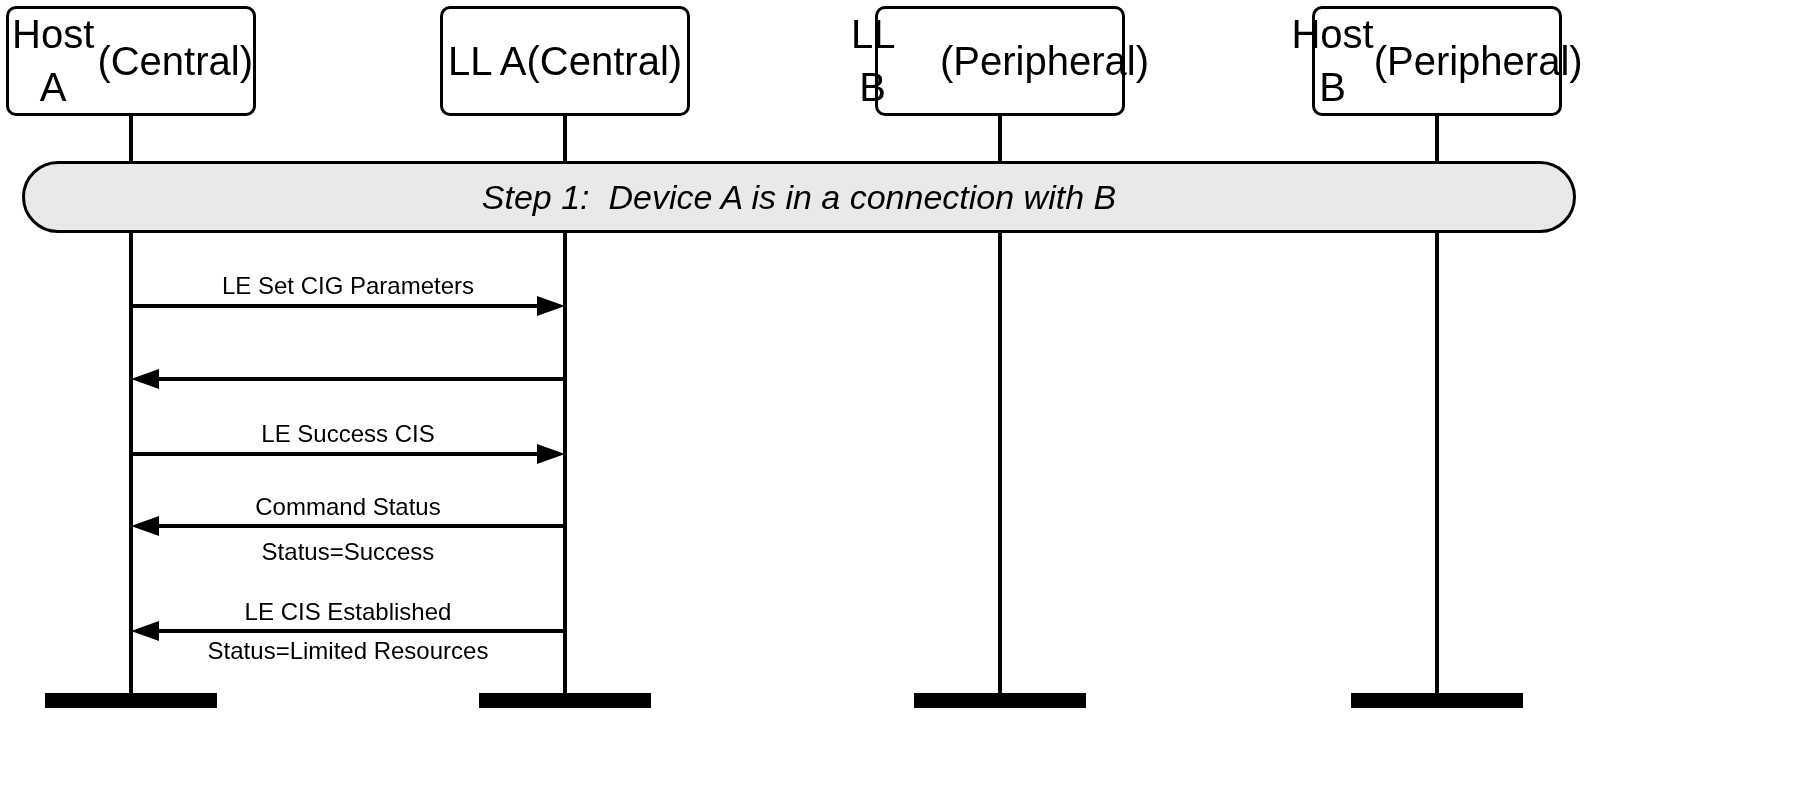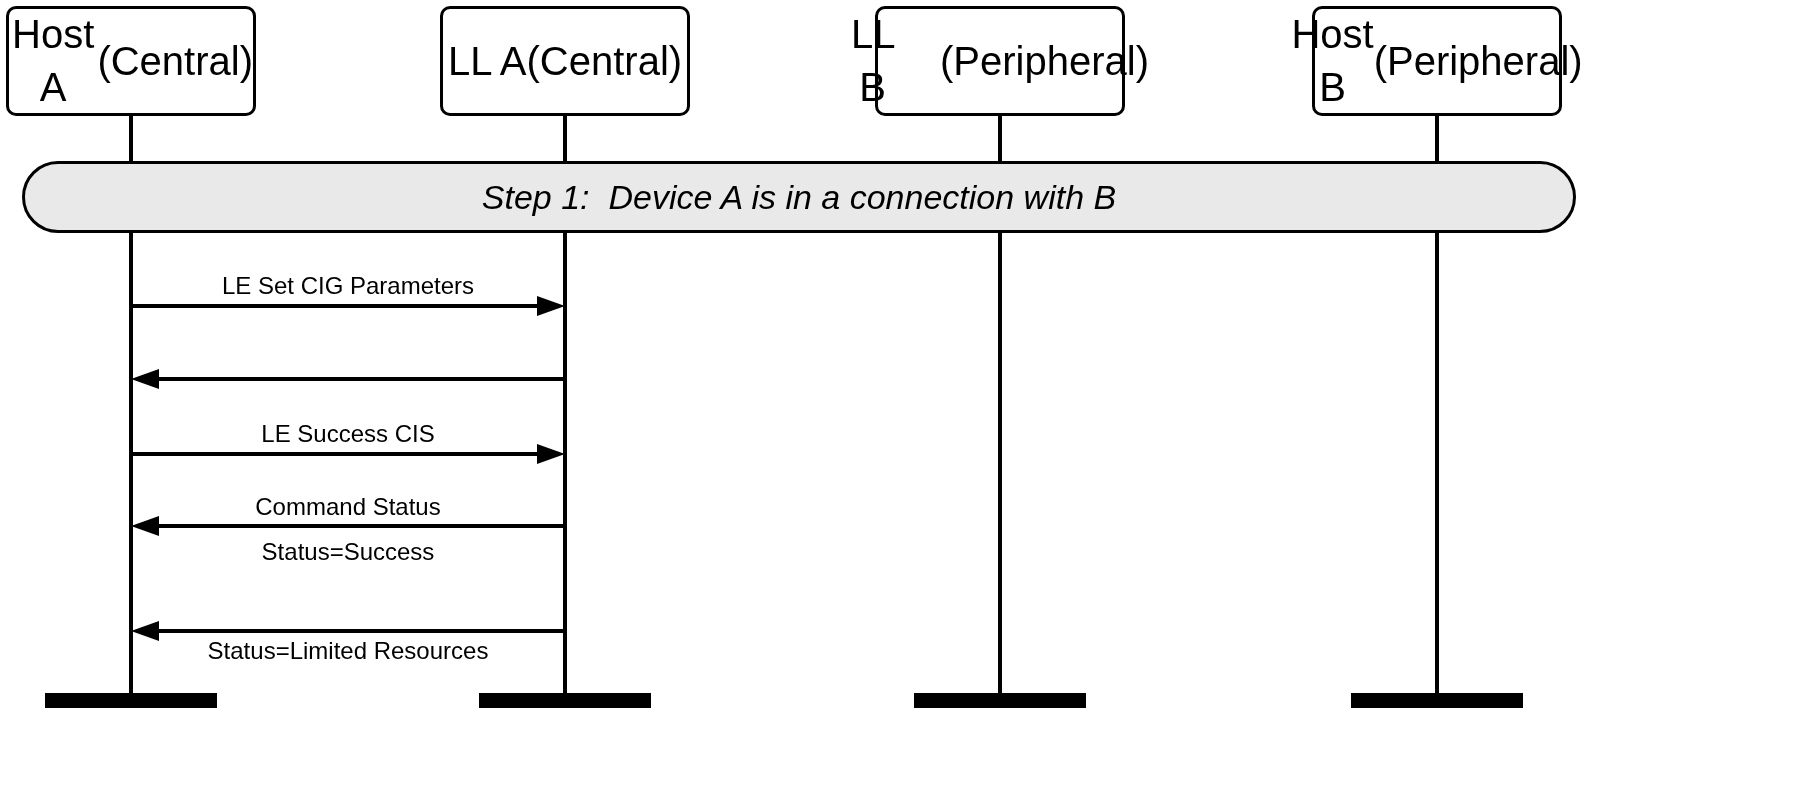--- a/index.html
+++ b/index.html
@@ -185,20 +185,21 @@
 
   <div class="msg-label lbl-3">LE Success CIS</div>
   <div class="msg-line line-right line-3"></div>
   <div class="arrow-right head-3"></div>
 
   <div class="msg-label lbl-4">Command Status</div>
   <div class="msg-line line-left line-4"></div>
   <div class="arrow-left head-4"></div>
   <div class="msg-sublabel sub-4">Status=Success</div>
 
+  <div class="msg-label lbl-5">LE CIS Established</div>
   <div class="msg-line line-left line-5"></div>
   <div class="arrow-left head-5"></div>
   <div class="msg-sublabel sub-5">Status=Limited Resources</div>
 
   <div class="endbar eb-0"></div>
   <div class="endbar eb-1"></div>
   <div class="endbar eb-2"></div>
   <div class="endbar eb-3"></div>
 
 </div>

